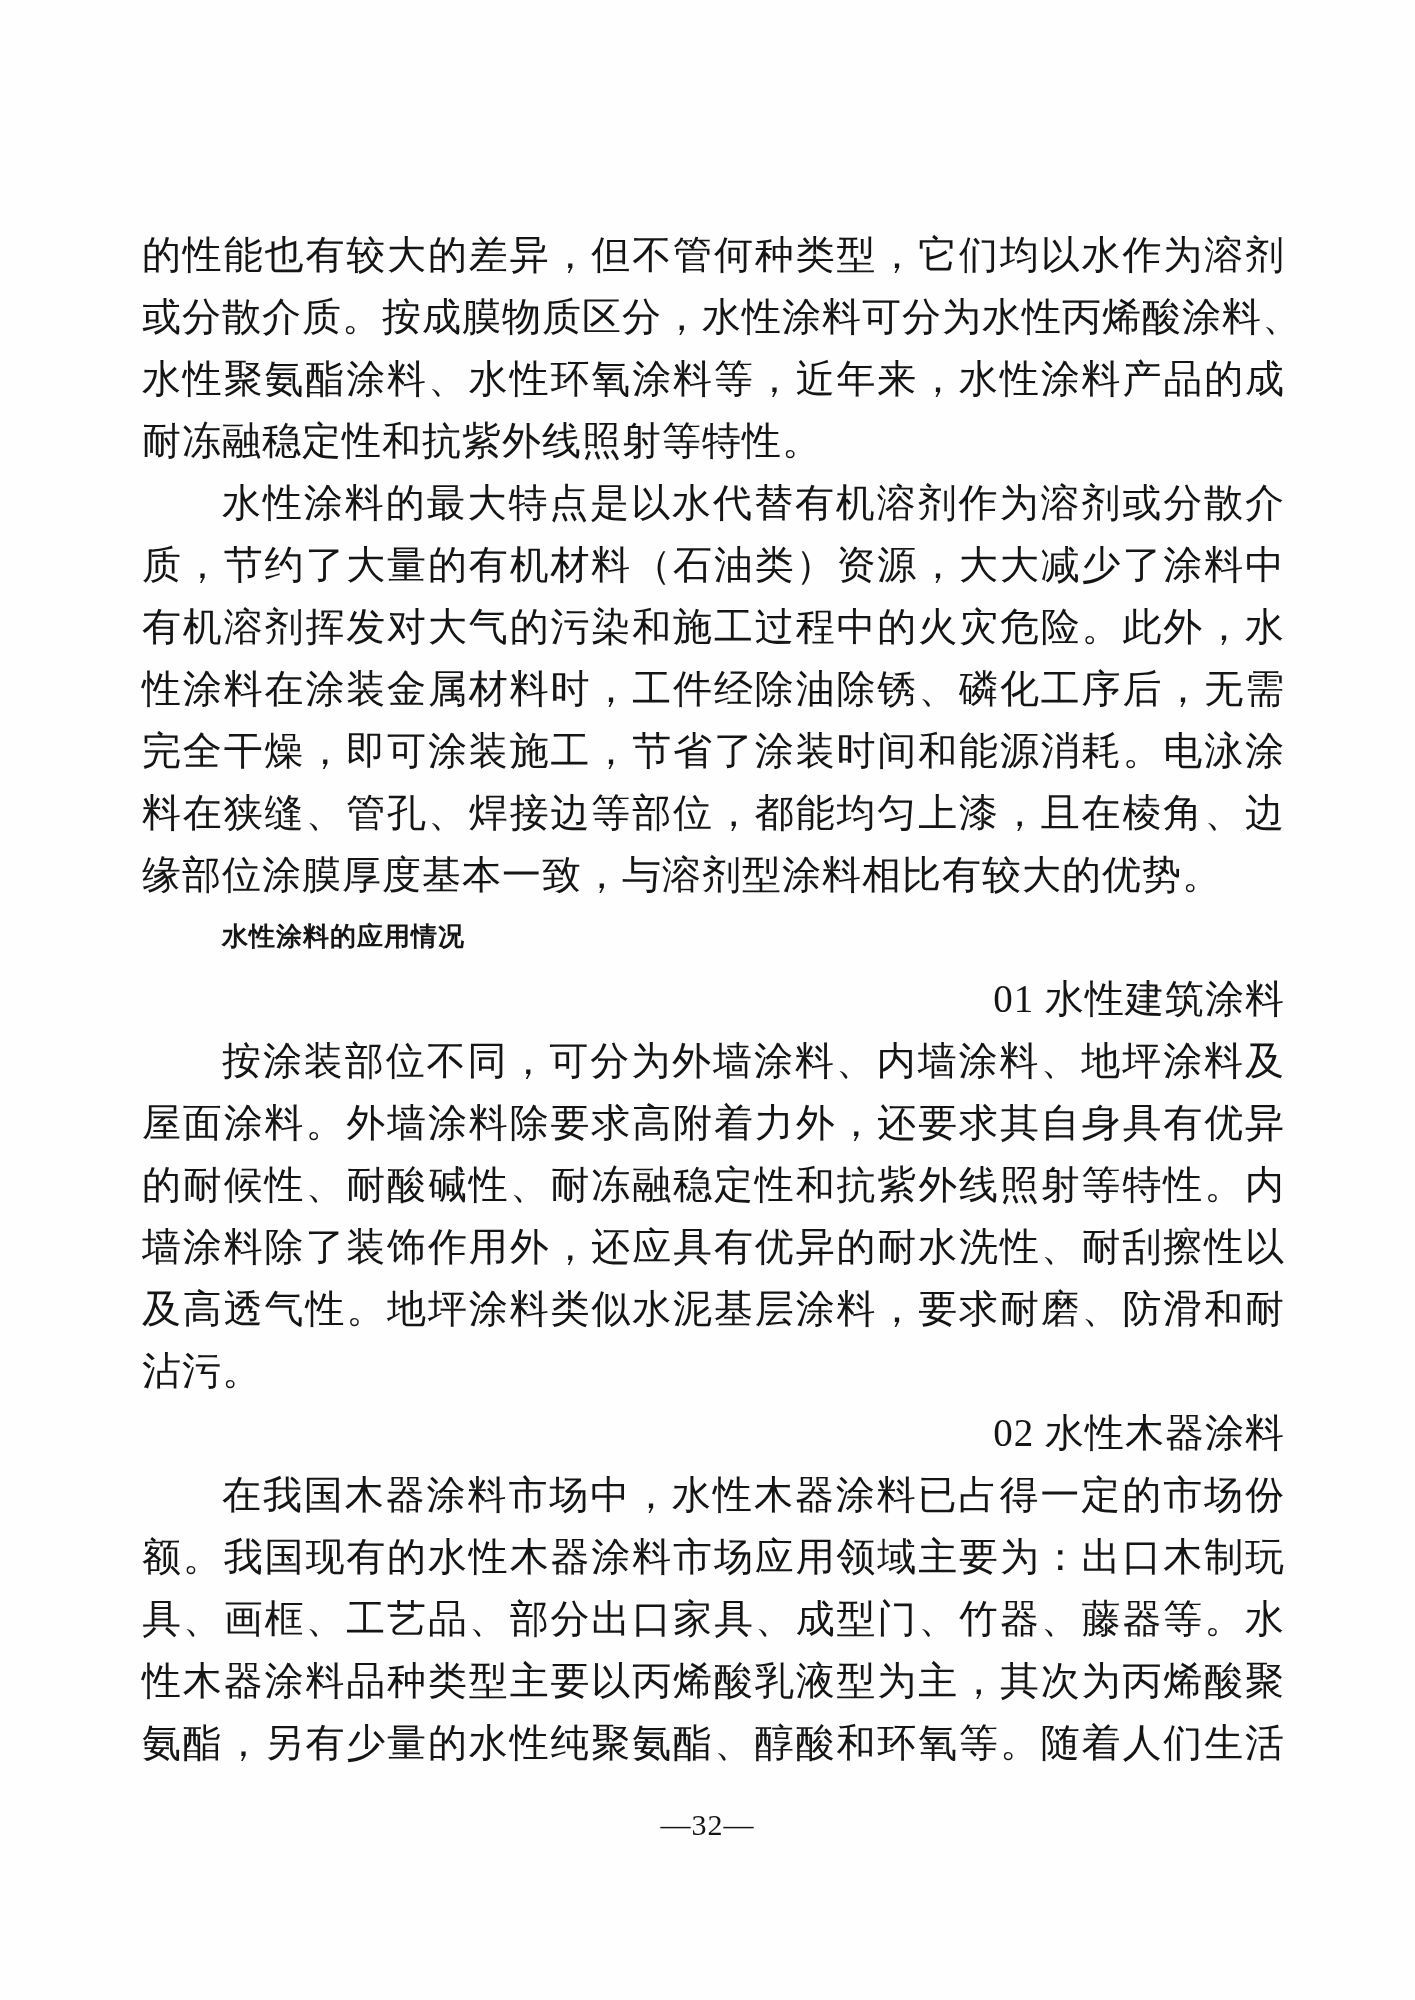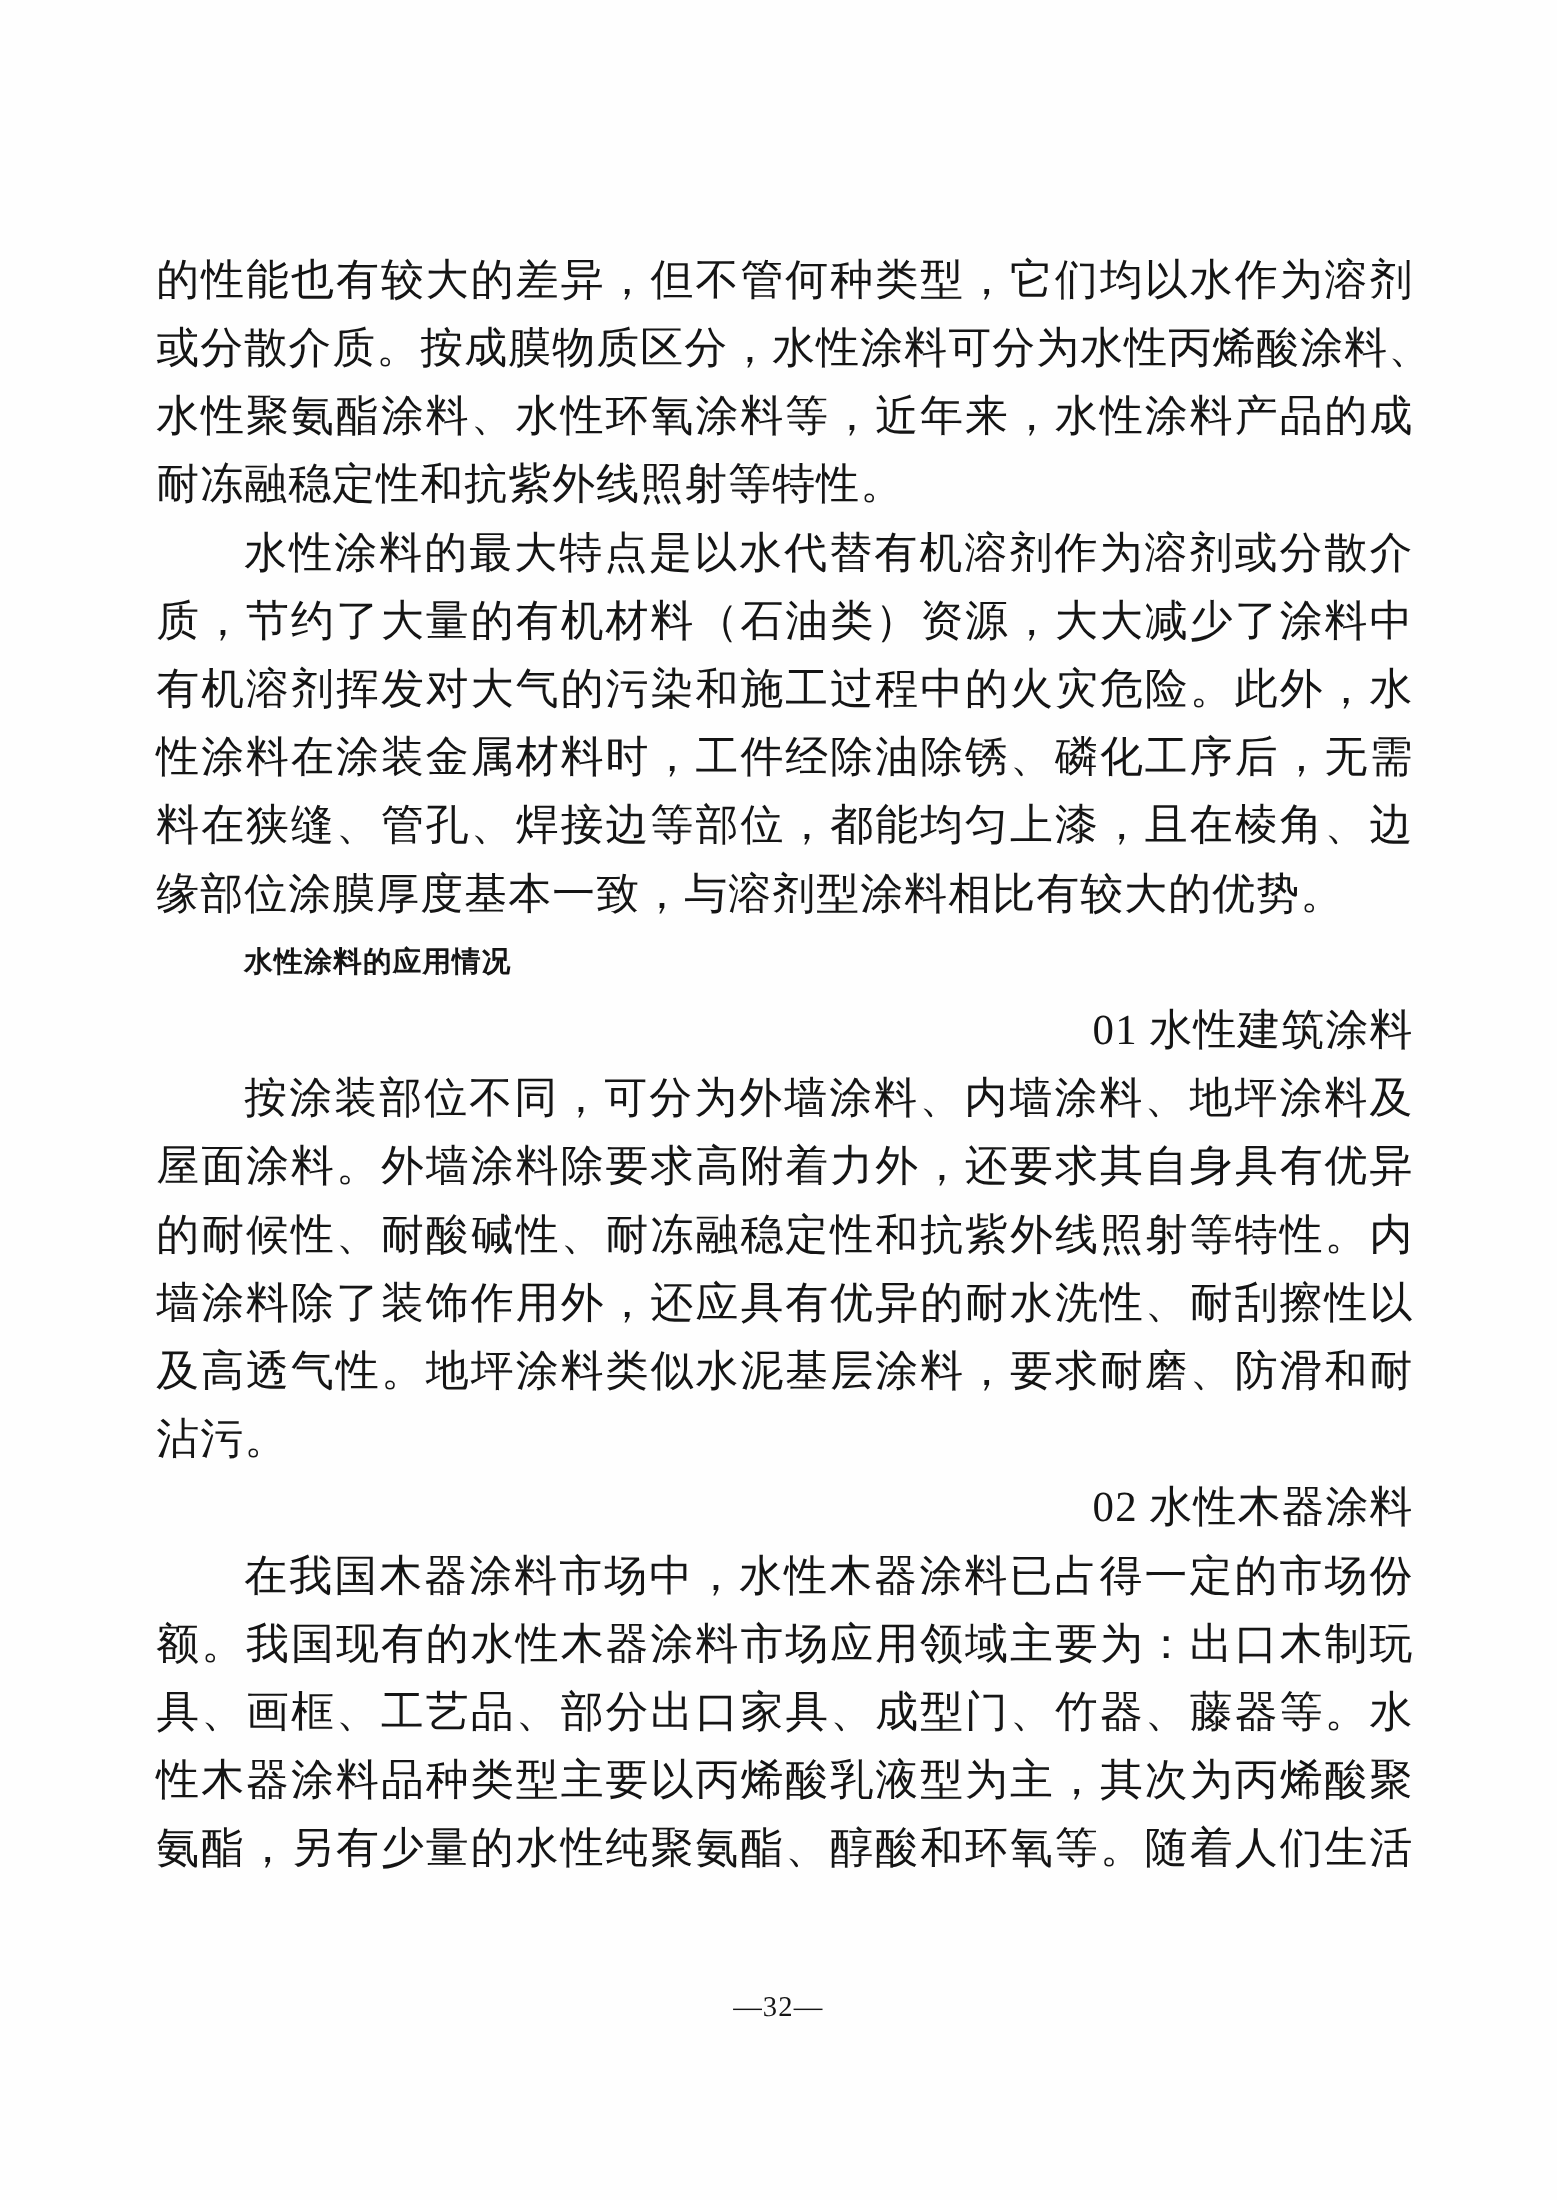--- a/index.html
+++ b/index.html
@@ -67,21 +67,21 @@
     letter-spacing: 1px;
   }
   .footer {
     position: absolute;
     top: 1800px;
     left: 0;
     right: 0;
     text-align: center;
   }
   .footer span {
-    font-size: 26px;
+    font-size: 30px;
     line-height: 50px;
     letter-spacing: 1px;
   }
 </style>
 </head>
 <body>
 
 <div class="page">
   <div class="content">
 
@@ -90,20 +90,21 @@
       <div class="line">或分散介质。按成膜物质区分，水性涂料可分为水性丙烯酸涂料、</div>
       <div class="line">水性聚氨酯涂料、水性环氧涂料等，近年来，水性涂料产品的成</div>
       <div class="line end">耐冻融稳定性和抗紫外线照射等特性。</div>
     </div>
 
     <div class="para">
       <div class="line indent">水性涂料的最大特点是以水代替有机溶剂作为溶剂或分散介</div>
       <div class="line">质，节约了大量的有机材料（石油类）资源，大大减少了涂料中</div>
       <div class="line">有机溶剂挥发对大气的污染和施工过程中的火灾危险。此外，水</div>
       <div class="line">性涂料在涂装金属材料时，工件经除油除锈、磷化工序后，无需</div>
+      <div class="line">完全干燥，即可涂装施工，节省了涂装时间和能源消耗。电泳涂</div>
       <div class="line">料在狭缝、管孔、焊接边等部位，都能均匀上漆，且在棱角、边</div>
       <div class="line end">缘部位涂膜厚度基本一致，与溶剂型涂料相比有较大的优势。</div>
     </div>
 
     <h2 class="heading">水性涂料的应用情况</h2>
 
     <div class="subheading">01 水性建筑涂料</div>
 
     <div class="para">
       <div class="line indent">按涂装部位不同，可分为外墙涂料、内墙涂料、地坪涂料及</div>

